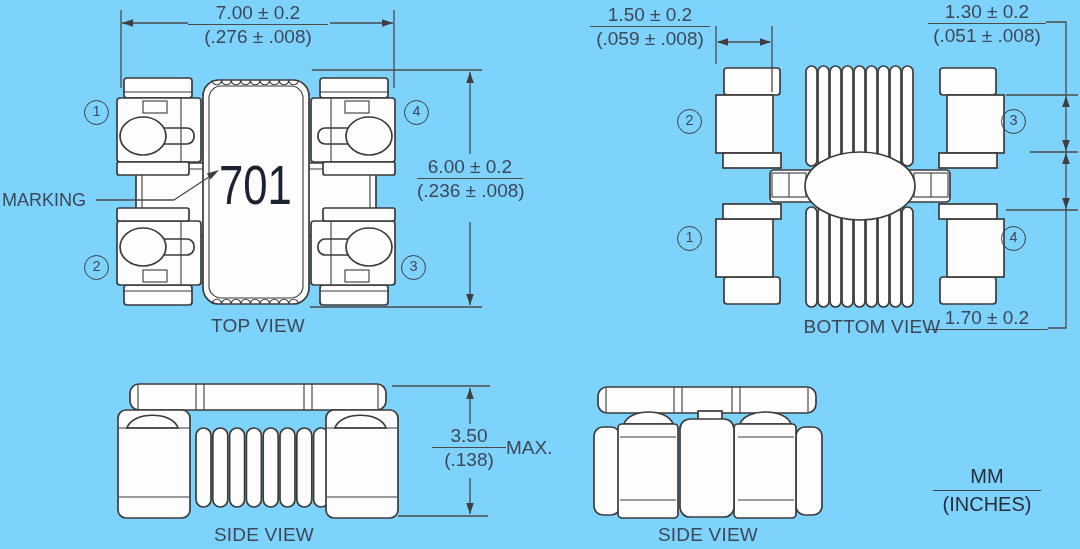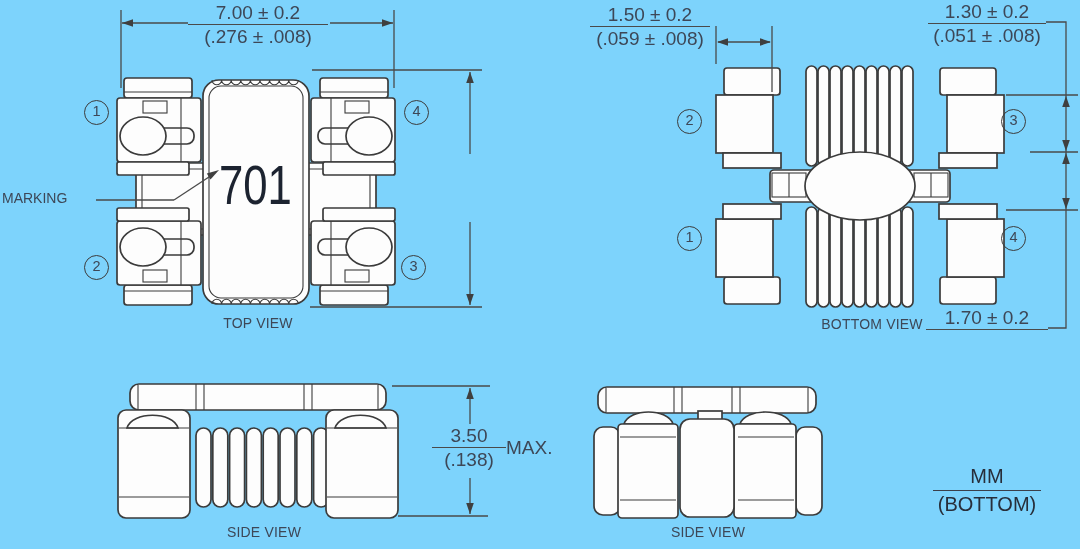--- a/index.html
+++ b/index.html
@@ -10,22 +10,22 @@
   #stage svg{position:absolute;left:0;top:0;}
   
   .s  {stroke:#3b3b3b;stroke-width:1.7;fill:#fdfdfd;}
   .sn {stroke:#3b3b3b;stroke-width:1.1;fill:none;}
   .d  {stroke:#4a4a4a;stroke-width:1.3;fill:none;}
   .ah {fill:#3f3f3f;stroke:none;}
   
   .frac{position:absolute;text-align:center;font-size:19px;color:#3d4757;line-height:21px;}
   .frac .mm{display:block;border-bottom:1.6px solid #4a4a4a;padding:0 2px 1px;white-space:nowrap;}
   .frac .in{display:block;padding-top:1px;white-space:nowrap;}
-  .vlabel{position:absolute;font-size:14px;color:#3d4757;text-align:center;letter-spacing:.2px;white-space:nowrap;}
-  .plain{position:absolute;font-size:14px;color:#3d4757;white-space:nowrap;}
+  .vlabel{position:absolute;font-size:19px;color:#3d4757;text-align:center;letter-spacing:.2px;white-space:nowrap;}
+  .plain{position:absolute;font-size:18px;color:#3d4757;white-space:nowrap;}
   .pin{position:absolute;width:25px;height:25px;box-sizing:border-box;border:1.6px solid #3c3c3c;
        border-radius:50%;color:#3d4757;font-size:14.5px;line-height:21px;text-align:center;}
   .marking-value{position:absolute;left:219px;top:152px;font-size:56px;color:#1c2330;
        transform:scaleX(.78);transform-origin:0 0;letter-spacing:0;}
   .maxlbl{position:absolute;left:506px;top:437px;font-size:19px;color:#3d4757;}
   .units{position:absolute;left:933px;top:448px;width:108px;text-align:center;
        font-size:20px;color:#272e3a;line-height:25px;margin-top:16px;}
   .units .mm{display:block;border-bottom:1.8px solid #3a3f4a;padding-bottom:1px;}
   .units .in{display:block;padding-top:1px;}
 </style>
@@ -202,20 +202,24 @@
       <line class="sn" x1="738" y1="437" x2="794" y2="437"></line>
       <line class="sn" x1="738" y1="500" x2="794" y2="500"></line>
       <rect class="s" x="680" y="419" width="54" height="98" rx="10"></rect>
     </g>
   </svg>
 
   <div class="frac" style="left:188px;top:2px;width:140px;">
     <span class="mm">7.00 ± 0.2</span>
     <span class="in">(.276 ± .008)</span>
   </div>
+  <div class="frac" style="left:417px;top:156px;width:106px;">
+    <span class="mm">6.00 ± 0.2</span>
+    <span class="in">(.236 ± .008)</span>
+  </div>
   <div class="plain" style="left:2px;top:190px;">MARKING</div>
   <div class="marking-value">701</div>
   <div class="pin" style="left:84px;top:100px;">1</div>
   <div class="pin" style="left:404px;top:100px;">4</div>
   <div class="pin" style="left:84px;top:255px;">2</div>
   <div class="pin" style="left:401px;top:255px;">3</div>
   <div class="vlabel" style="left:193px;top:315px;width:130px;">TOP VIEW</div>
 
   <div class="frac" style="left:590px;top:4px;width:120px;">
     <span class="mm">1.50 ± 0.2</span>
@@ -238,16 +242,16 @@
     <span class="mm">3.50</span>
     <span class="in">(.138)</span>
   </div>
   <div class="maxlbl">MAX.</div>
   <div class="vlabel" style="left:198px;top:524px;width:132px;">SIDE VIEW</div>
 
   <div class="vlabel" style="left:642px;top:524px;width:132px;">SIDE VIEW</div>
 
   <div class="units">
     <span class="mm">MM</span>
-    <span class="in">(BOTTOM)</span>
+    <span class="in">(INCHES)</span>
   </div>
 
 </div>
 
 </body></html>

